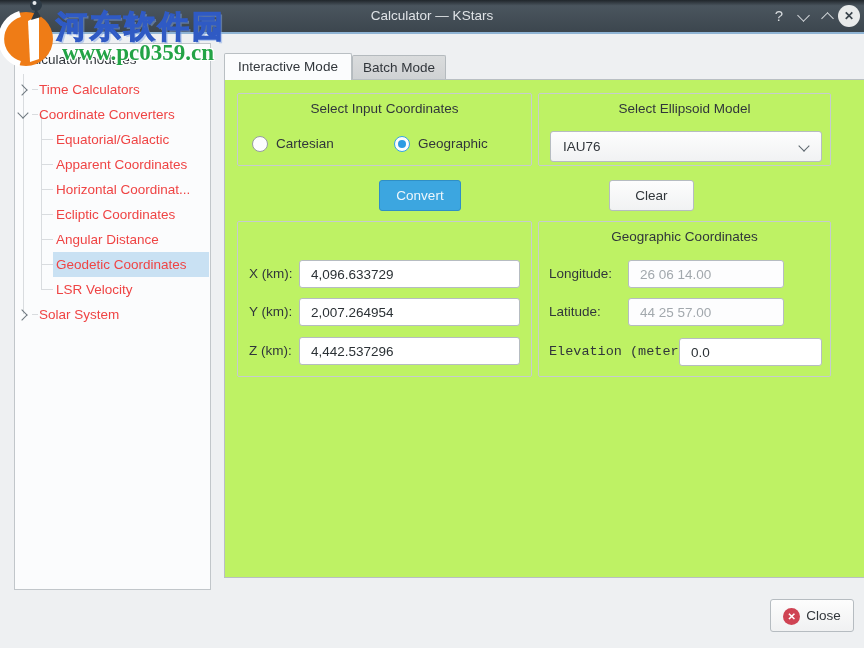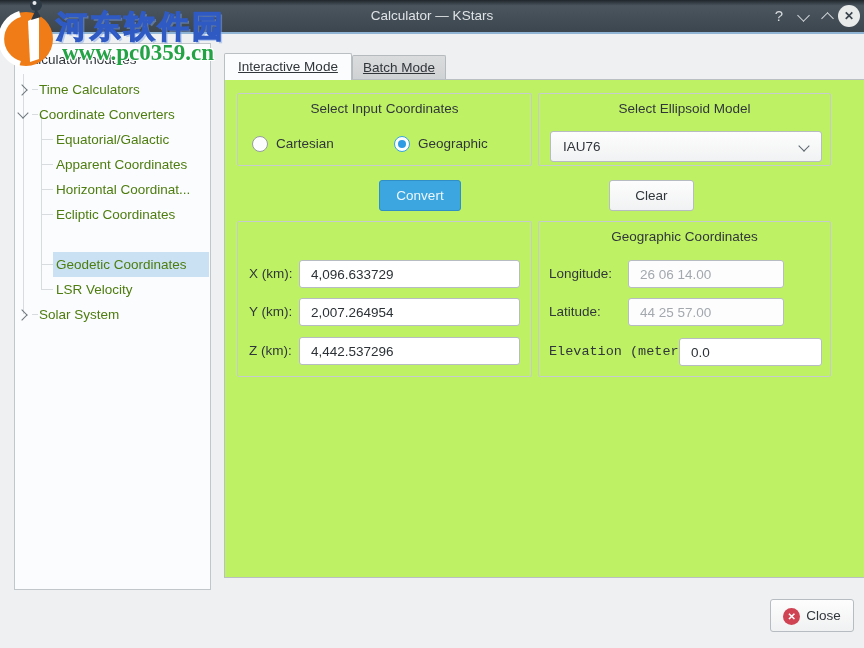--- a/index.html
+++ b/index.html
@@ -33,33 +33,33 @@
   .wm-url{position:absolute;left:62px;top:40px;font-family:"Liberation Serif",serif;font-size:23px;
     font-weight:bold;white-space:nowrap;color:#23a346;
     text-shadow:-1px -1px 0 #fff,1px -1px 0 #fff,-1px 1px 0 #fff,1px 1px 0 #fff;}
   
   .sidebar{position:absolute;left:14px;top:43px;width:197px;height:547px;
     background:#fbfcfd;border:1px solid #c1c6ca;box-sizing:border-box;}
   .side-header{position:absolute;left:6px;top:8px;font-size:13.5px;color:#31363b;}
   .guide{position:absolute;background:#d9dcdf;}
   .gv-root{left:8px;top:30px;width:1px;height:240px;}
   .gv-child{left:26px;top:70px;width:1px;height:175px;}
-  .tree-row{position:absolute;left:0;width:100%;height:25px;font-size:13.5px;color:#4d7c0f;cursor:default;}
+  .tree-row{position:absolute;left:0;width:100%;height:25px;font-size:13.5px;color:#ef4444;cursor:default;}
   .tree-row .lbl{position:absolute;top:0;line-height:25px;white-space:nowrap;}
   .tree-row.root .lbl{left:24px;}
   .tree-row.child .lbl{left:41px;}
   .tree-row.child::before{content:"";position:absolute;left:26px;top:12px;width:12px;height:1px;background:#d9dcdf;}
   .tree-row.root::after{content:"";position:absolute;left:17px;top:12px;width:6px;height:1px;background:#d9dcdf;}
   .tchev{position:absolute;width:7px;height:7px;border-right:1.4px solid #6e787f;border-bottom:1.4px solid #6e787f;}
   .tchev.collapsed{left:3px;top:9px;transform:rotate(-45deg);}
   .tchev.expanded{left:4px;top:7px;transform:rotate(45deg);}
   .sel-bg{position:absolute;left:38px;right:1px;top:0;bottom:0;background:#c9e1f3;}
   .tree-row .lbl{z-index:2;}
   
-  .tab{position:absolute;box-sizing:border-box;text-align:center;font-size:13.5px;color:#31363b;cursor:default;text-decoration:underline;}
+  .tab{position:absolute;box-sizing:border-box;text-align:center;font-size:13.5px;color:#31363b;cursor:default;}
   .tab-active{left:224px;top:53px;width:128px;height:27px;line-height:25px;z-index:3;
     background:#fbfcfd;border:1px solid #b9bfc3;border-bottom:none;border-radius:2px 2px 0 0;}
   .tab-inactive{left:352px;top:55px;width:94px;height:29px;line-height:23px;z-index:1;
     background:linear-gradient(#dadcdd,#cdd0d2);border:1px solid #b4babe;border-bottom:none;border-radius:2px 2px 0 0;}
   .panel{position:absolute;left:224px;top:79px;width:747px;height:499px;z-index:2;
     background:#bef264;border:1px solid #b9bfc3;box-sizing:border-box;}
   .groupbox{position:absolute;border:1px solid #c6cbcf;border-radius:2px;box-sizing:border-box;}
   .group-title{display:block;text-align:center;margin-top:7px;font-size:13.5px;color:#31363b;}
   .g-input{left:12px;top:13px;width:295px;height:73px;}
   .g-ellip{left:313px;top:13px;width:293px;height:73px;}
@@ -138,20 +138,23 @@
   </div>
   <div class="tree-row child" style="top:108px">
     <span class="lbl">Apparent Coordinates</span>
   </div>
   <div class="tree-row child" style="top:133px">
     <span class="lbl">Horizontal Coordinat...</span>
   </div>
   <div class="tree-row child" style="top:158px">
     <span class="lbl">Ecliptic Coordinates</span>
   </div>
+  <div class="tree-row child" style="top:183px">
+    <span class="lbl">Angular Distance</span>
+  </div>
   <div class="tree-row child" style="top:208px">
     <span class="sel-bg"></span>
     <span class="lbl">Geodetic Coordinates</span>
   </div>
   <div class="tree-row root" style="top:258px">
     <span class="tchev collapsed"></span>
     <span class="lbl">Solar System</span>
   </div>
   <div class="tree-row child" style="top:233px">
     <span class="lbl">LSR Velocity</span>

